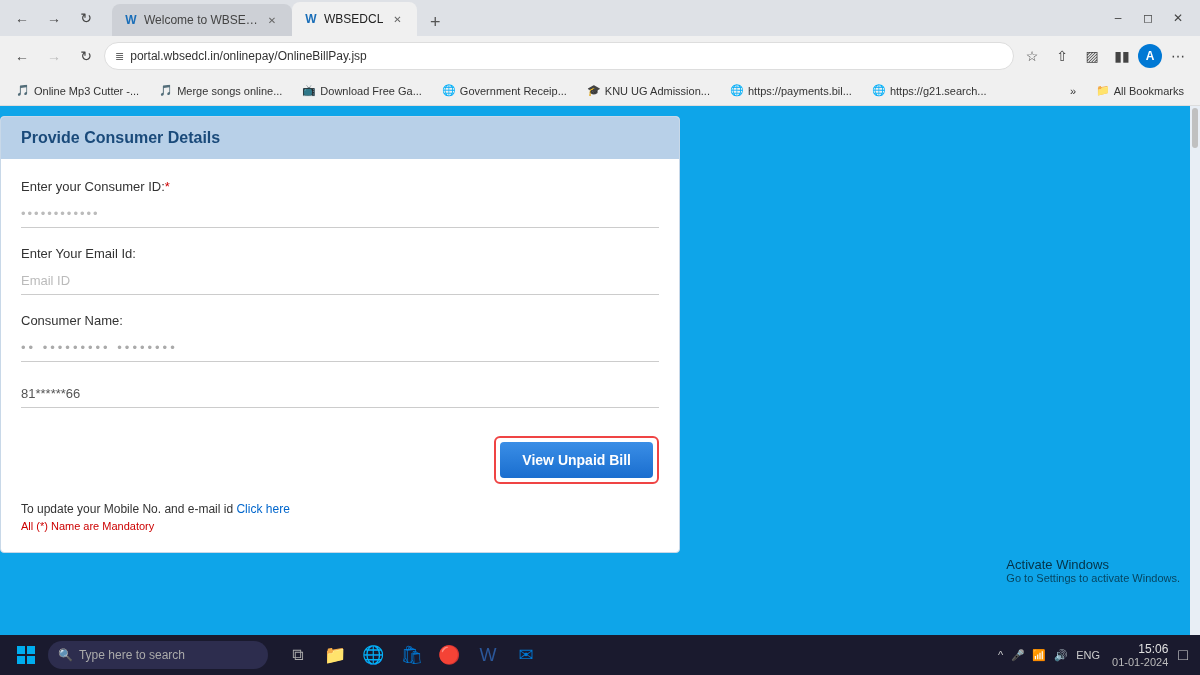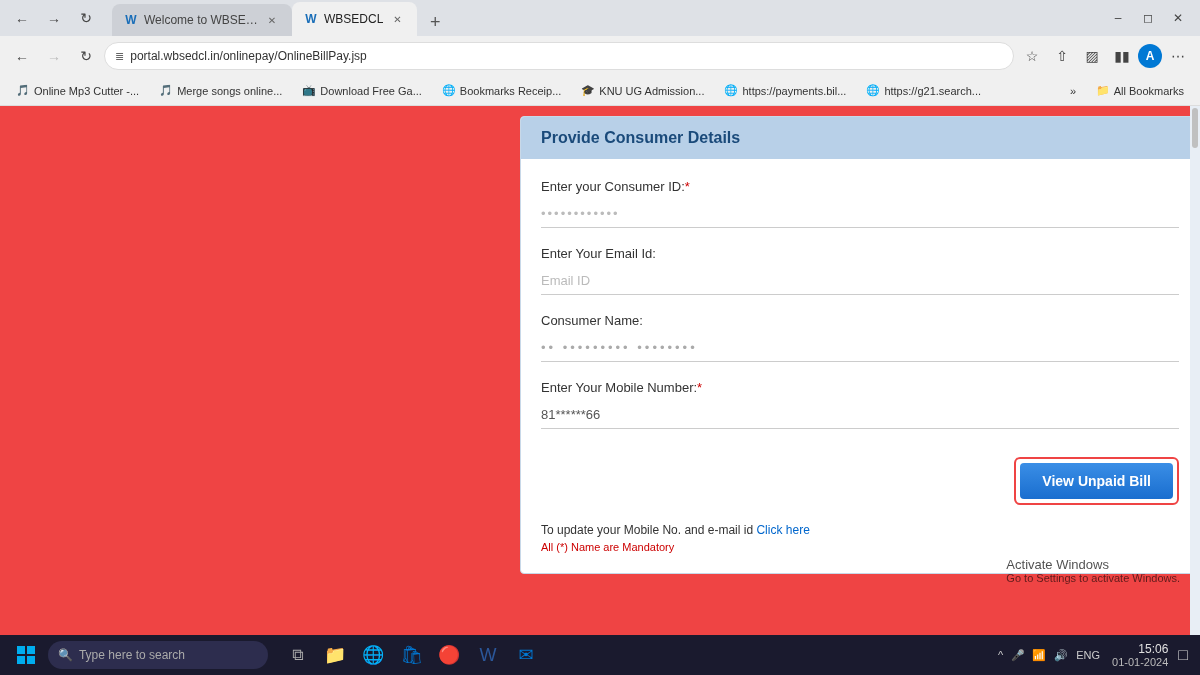--- a/index.html
+++ b/index.html
@@ -33,21 +33,21 @@
     .profile-btn { width: 24px; height: 24px; border-radius: 50%; background: #0078d4; display: flex; align-items: center; justify-content: center; color: white; font-size: 12px; font-weight: bold; cursor: pointer; }
 
     
     .bookmarks-bar { height: 30px; background: #f0f0f0; display: flex; align-items: center; padding: 0 8px; gap: 4px; border-bottom: 1px solid #ddd; overflow: hidden; }
     .bookmark-item { display: flex; align-items: center; gap: 4px; padding: 2px 8px; border-radius: 4px; cursor: pointer; font-size: 11px; color: #333; white-space: nowrap; }
     .bookmark-icon { width: 14px; height: 14px; display: flex; align-items: center; justify-content: center; font-size: 11px; }
     .bookmark-more { margin-left: auto; }
     .bookmark-folder { display: flex; align-items: center; gap: 4px; padding: 2px 8px; border-radius: 4px; cursor: pointer; font-size: 11px; color: #333; }
 
     
-    .content-area { flex: 1; background: #ef4444; overflow-y: auto; display: flex; flex-direction: column; align-items: flex-end; padding-top: 10px; }
+    .content-area { flex: 1; background: #0ea5e9; overflow-y: auto; display: flex; flex-direction: column; align-items: flex-start; padding-top: 10px; }
 
     
     .form-card { width: 680px; background: white; border: 1px solid #c8d8e8; border-radius: 4px; overflow: hidden; margin-bottom: 20px; }
     .form-card-header { background: #b8d0e8; padding: 12px 20px; }
     .form-card-title { font-size: 16px; font-weight: bold; color: #1a4a7a; }
     .form-card-body { padding: 20px 20px 20px 20px; }
 
     .form-group { margin-bottom: 18px; }
     .form-label { font-size: 13px; color: #333; margin-bottom: 6px; display: block; }
     .form-label .required { color: #c00; }
@@ -141,21 +141,21 @@
     <div class="bookmark-item">
       <span class="bookmark-icon">🎵</span>
       <span>Merge songs online...</span>
     </div>
     <div class="bookmark-item">
       <span class="bookmark-icon">📺</span>
       <span>Download Free Ga...</span>
     </div>
     <div class="bookmark-item">
       <span class="bookmark-icon">🌐</span>
-      <span>Bookmarks Receip...</span>
+      <span>Government Receip...</span>
     </div>
     <div class="bookmark-item">
       <span class="bookmark-icon">🎓</span>
       <span>KNU UG Admission...</span>
     </div>
     <div class="bookmark-item">
       <span class="bookmark-icon">🌐</span>
       <span>https://payments.bil...</span>
     </div>
     <div class="bookmark-item">
@@ -189,23 +189,20 @@
           <label class="form-label">Enter Your Email Id:</label>
           <input class="form-input" type="email" placeholder="Email ID" style="">
         </div>
 
         <div class="form-group">
           <label class="form-label">Consumer Name:</label>
           <div class="form-input-readonly" style="color:#aaa; letter-spacing:3px; font-size:13px;">•• ••••••••• ••••••••</div>
         </div>
 
         <div class="form-group">
-          <label class="form-label">
-            <span>Enter Your Mobile Number:</span><span class="required">*</span>
-          </label>
           <input class="form-input" type="text" style="color: rgb(85, 85, 85);" value="81******66">
         </div>
 
         <div class="button-row">
           <div class="view-bill-btn-wrapper">
             <button class="view-bill-btn">View Unpaid Bill</button>
           </div>
         </div>
 
         <div class="footer-text">

